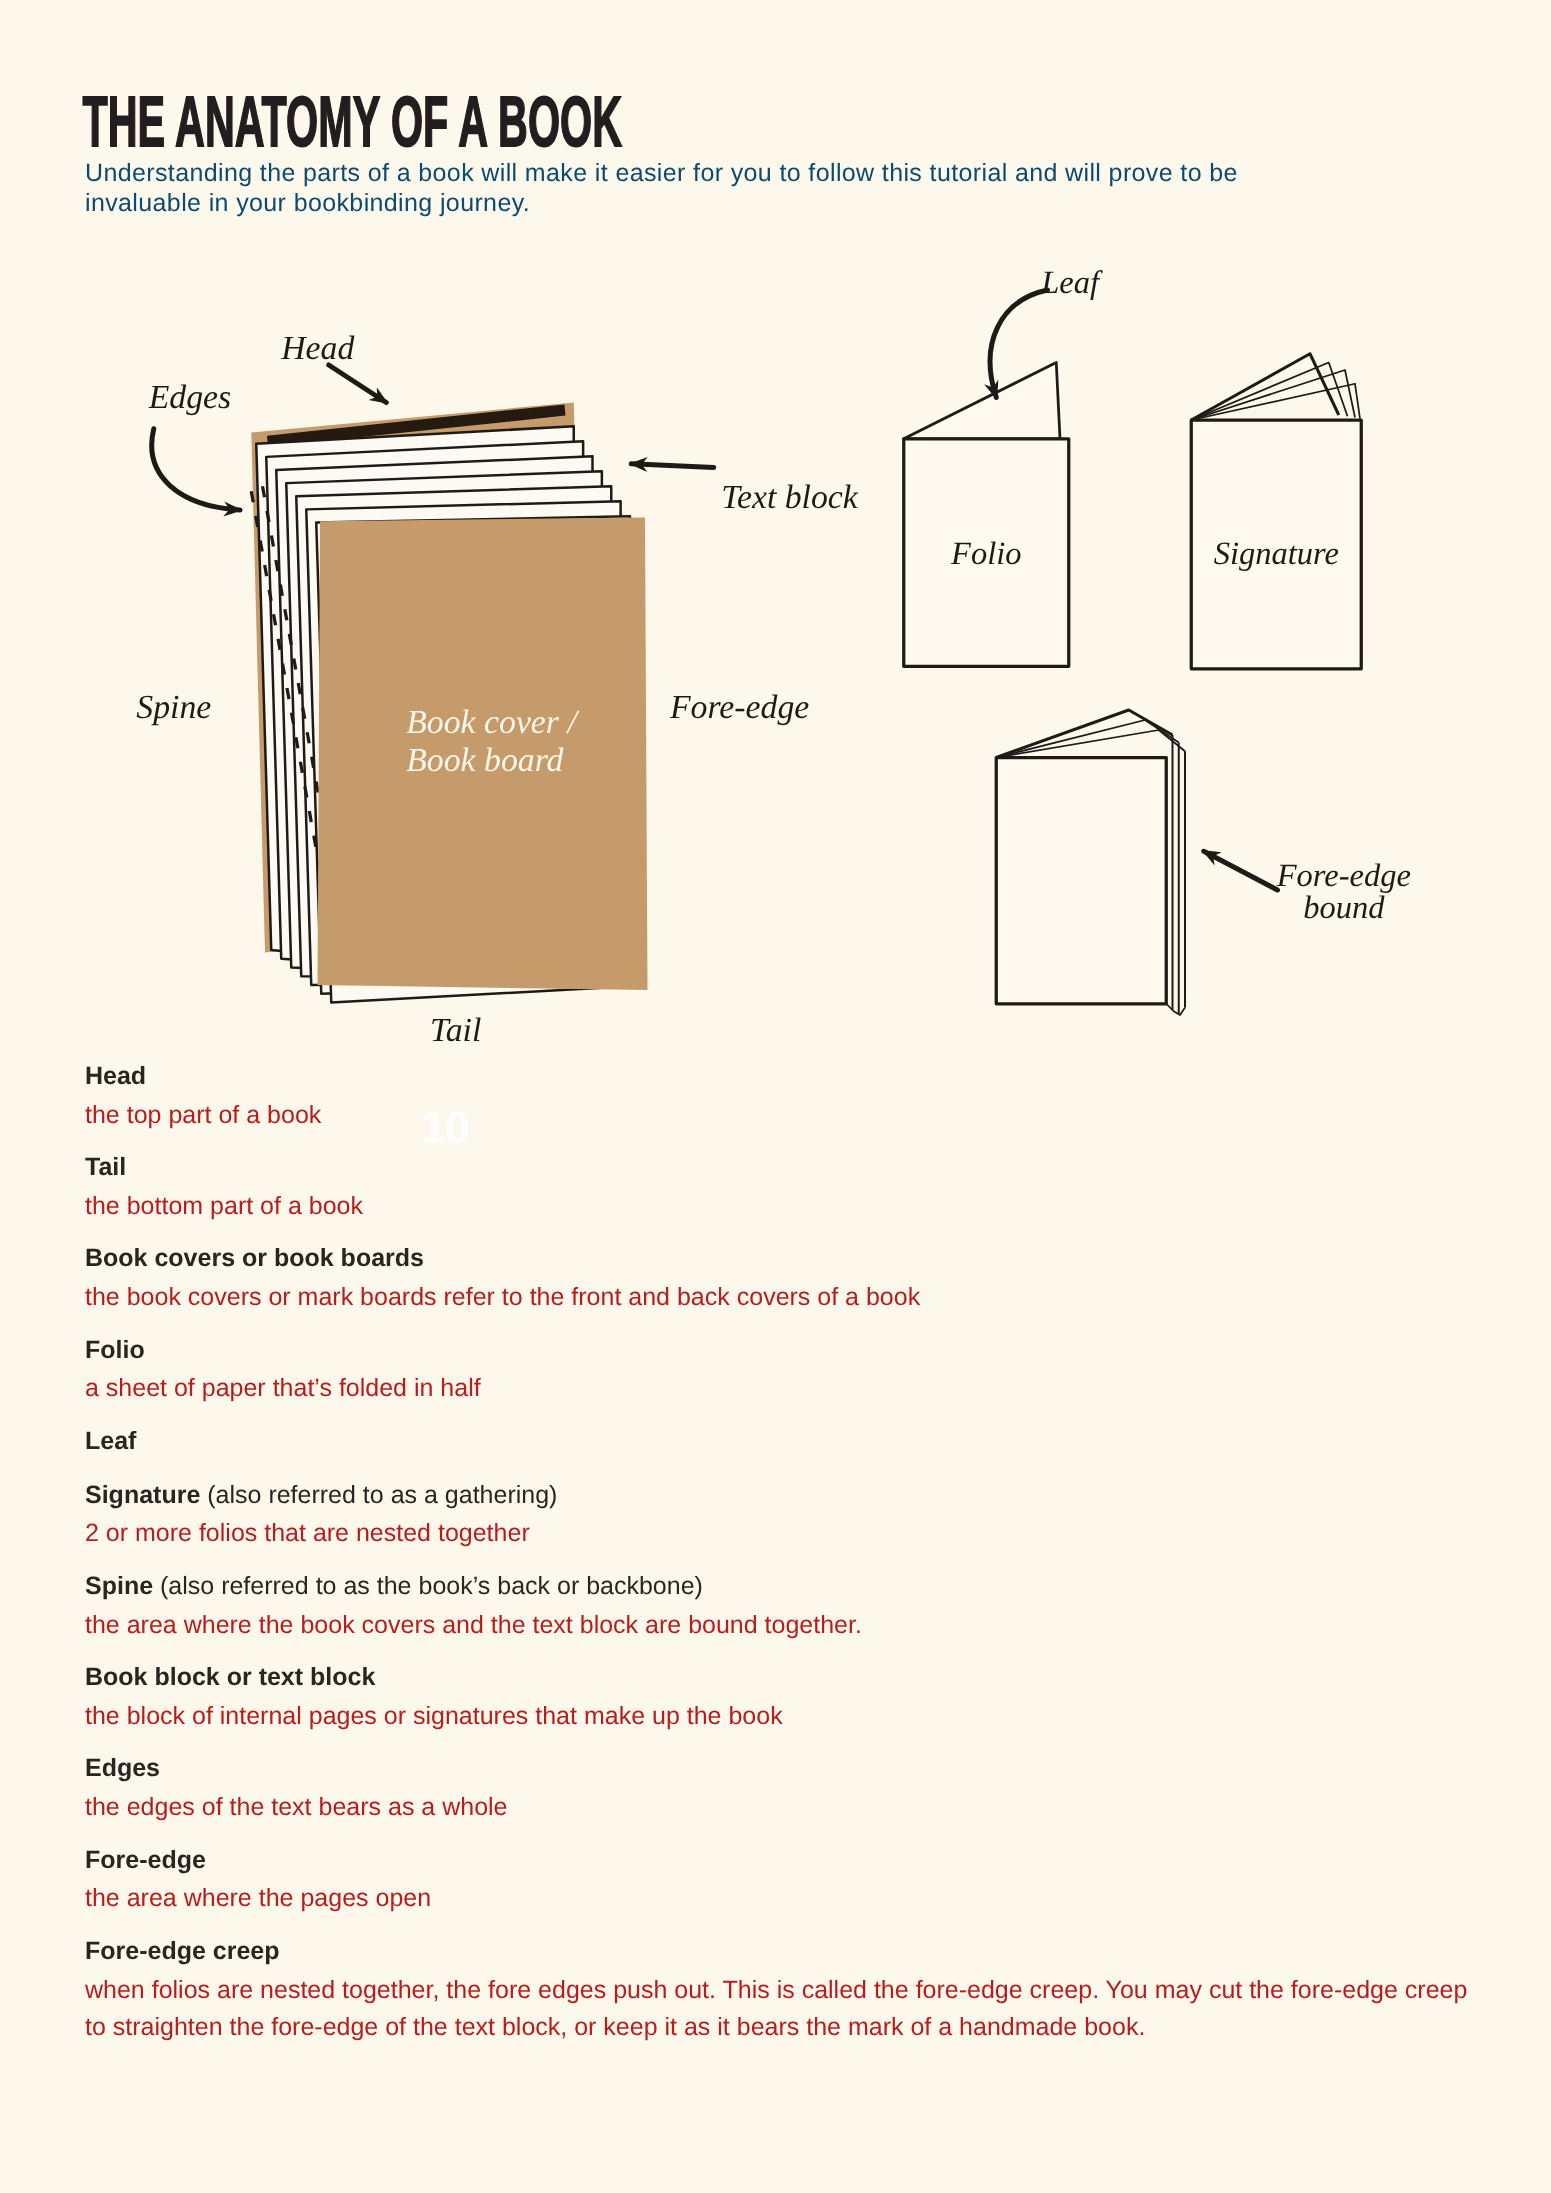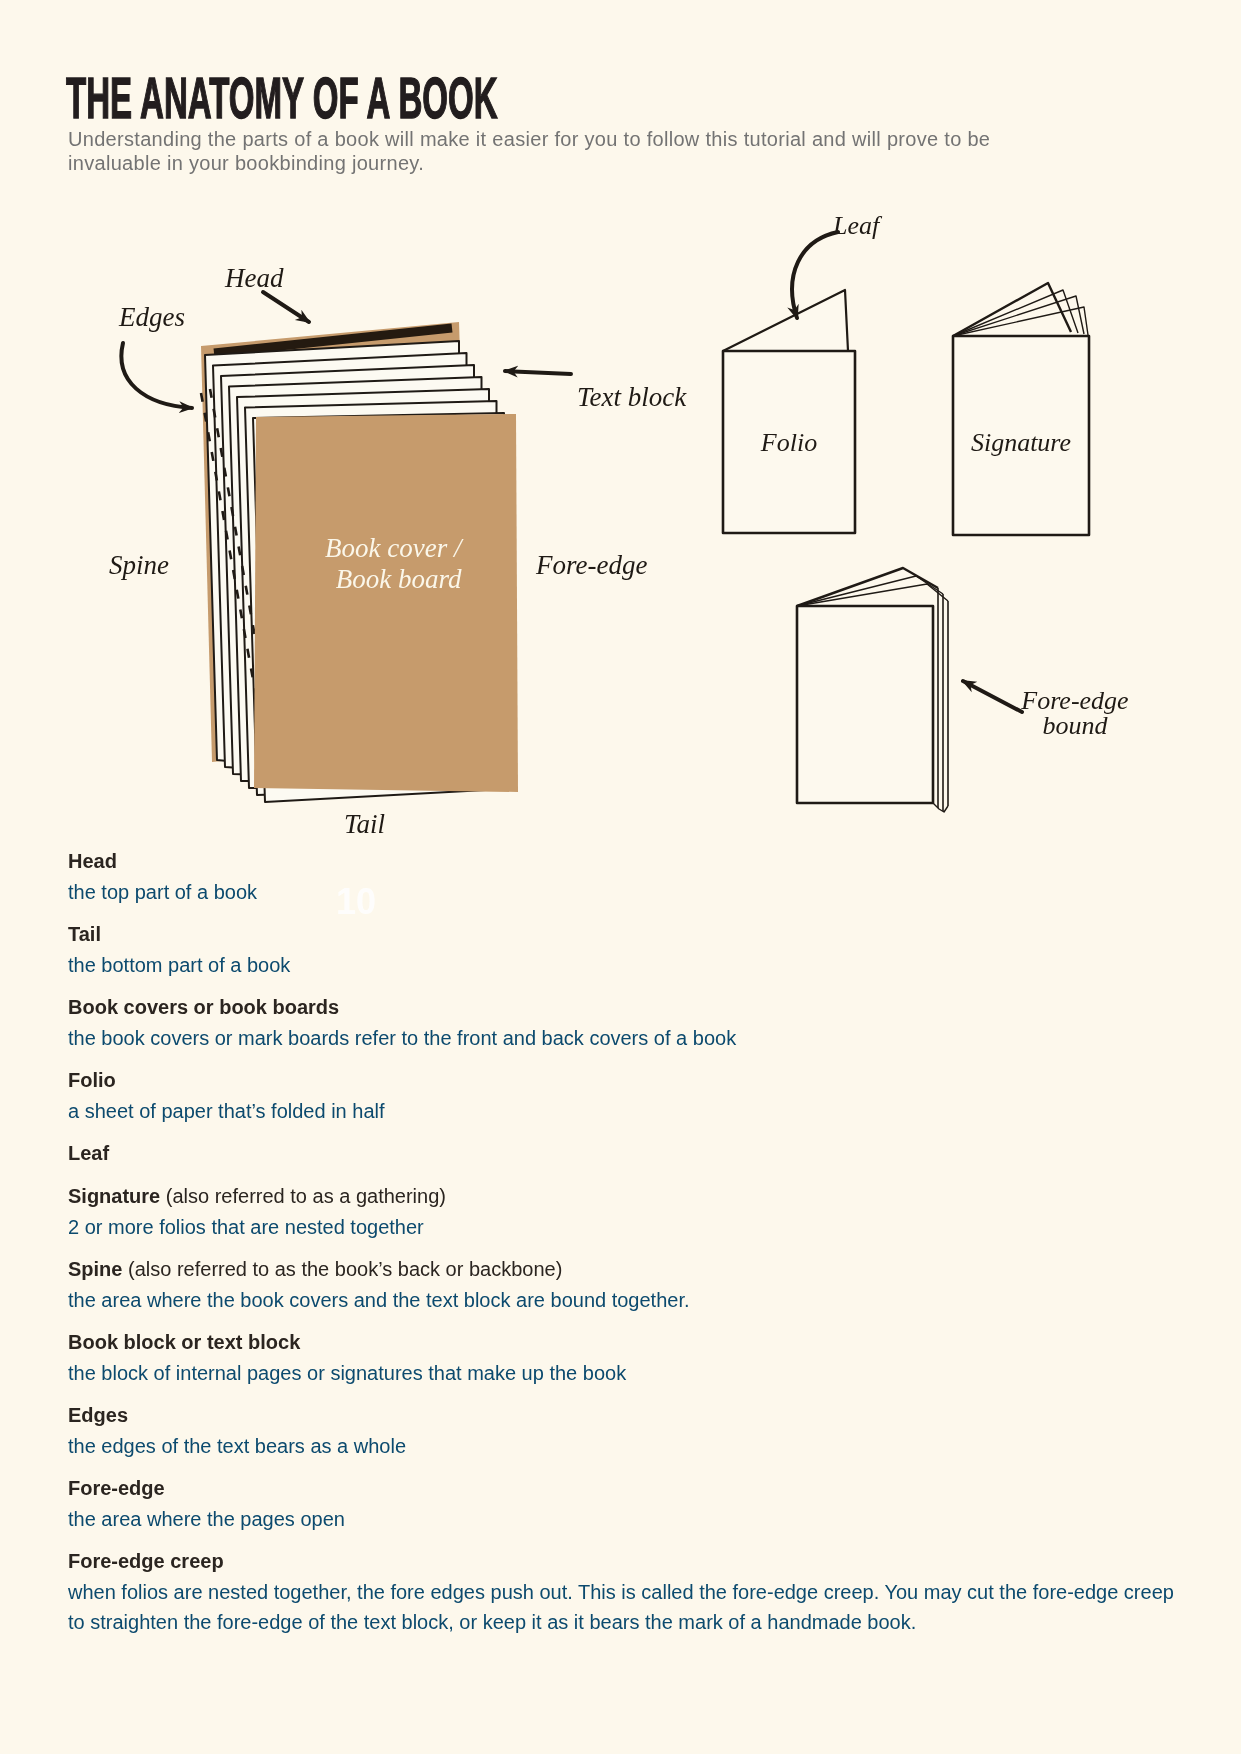--- a/index.html
+++ b/index.html
@@ -13,40 +13,40 @@
   
   #page-title{
     left:66px;top:70px;
     font-size:57px;font-weight:700;line-height:1;
     color:#221D1E;-webkit-text-stroke:1.4px #221D1E;
     transform:scaleX(0.58);transform-origin:left top;
     white-space:nowrap;letter-spacing:0px;
   }
   #intro{
     left:68px;top:128px;width:990px;
-    font-size:20px;line-height:23.5px;letter-spacing:.3px;color:#737373;
+    font-size:20px;line-height:23.5px;letter-spacing:.3px;color:#0c4a6e;
   }
   
   .dlabel{
     font-family:"Liberation Serif","DejaVu Serif",serif;
     font-style:italic;font-size:27px;color:#1F1A15;line-height:26px;
     white-space:nowrap;
   }
   .dlabel.center{text-align:center;white-space:normal;}
   #cover-text{
-    left:325px;top:533px;
+    left:325px;top:562px;
     font-family:"Liberation Serif","DejaVu Serif",serif;
-    font-style:italic;font-size:27px;line-height:31px;color:#FBF7EA;text-align:right;
+    font-style:italic;font-size:27px;line-height:31px;color:#FBF7EA;
   }
   
   #glossary{left:68px;top:845px;width:1125px;}
   .g-block{margin-bottom:11px;}
   .g-term{font-size:20px;line-height:32px;color:#2B2520;}
   .g-term b{font-weight:700;}
-  .g-def{font-size:20px;line-height:30px;color:#0c4a6e;}
+  .g-def{font-size:20px;line-height:30px;color:#b91c1c;}
   #watermark{
     left:336px;top:884px;font-size:36px;font-weight:700;
     color:#FFFFFF;opacity:.85;line-height:36px;
   }
   svg{position:absolute;}
   svg .ln{stroke:#1F1A15;fill:none;}
 </style>
 </head>
 <body>
 

